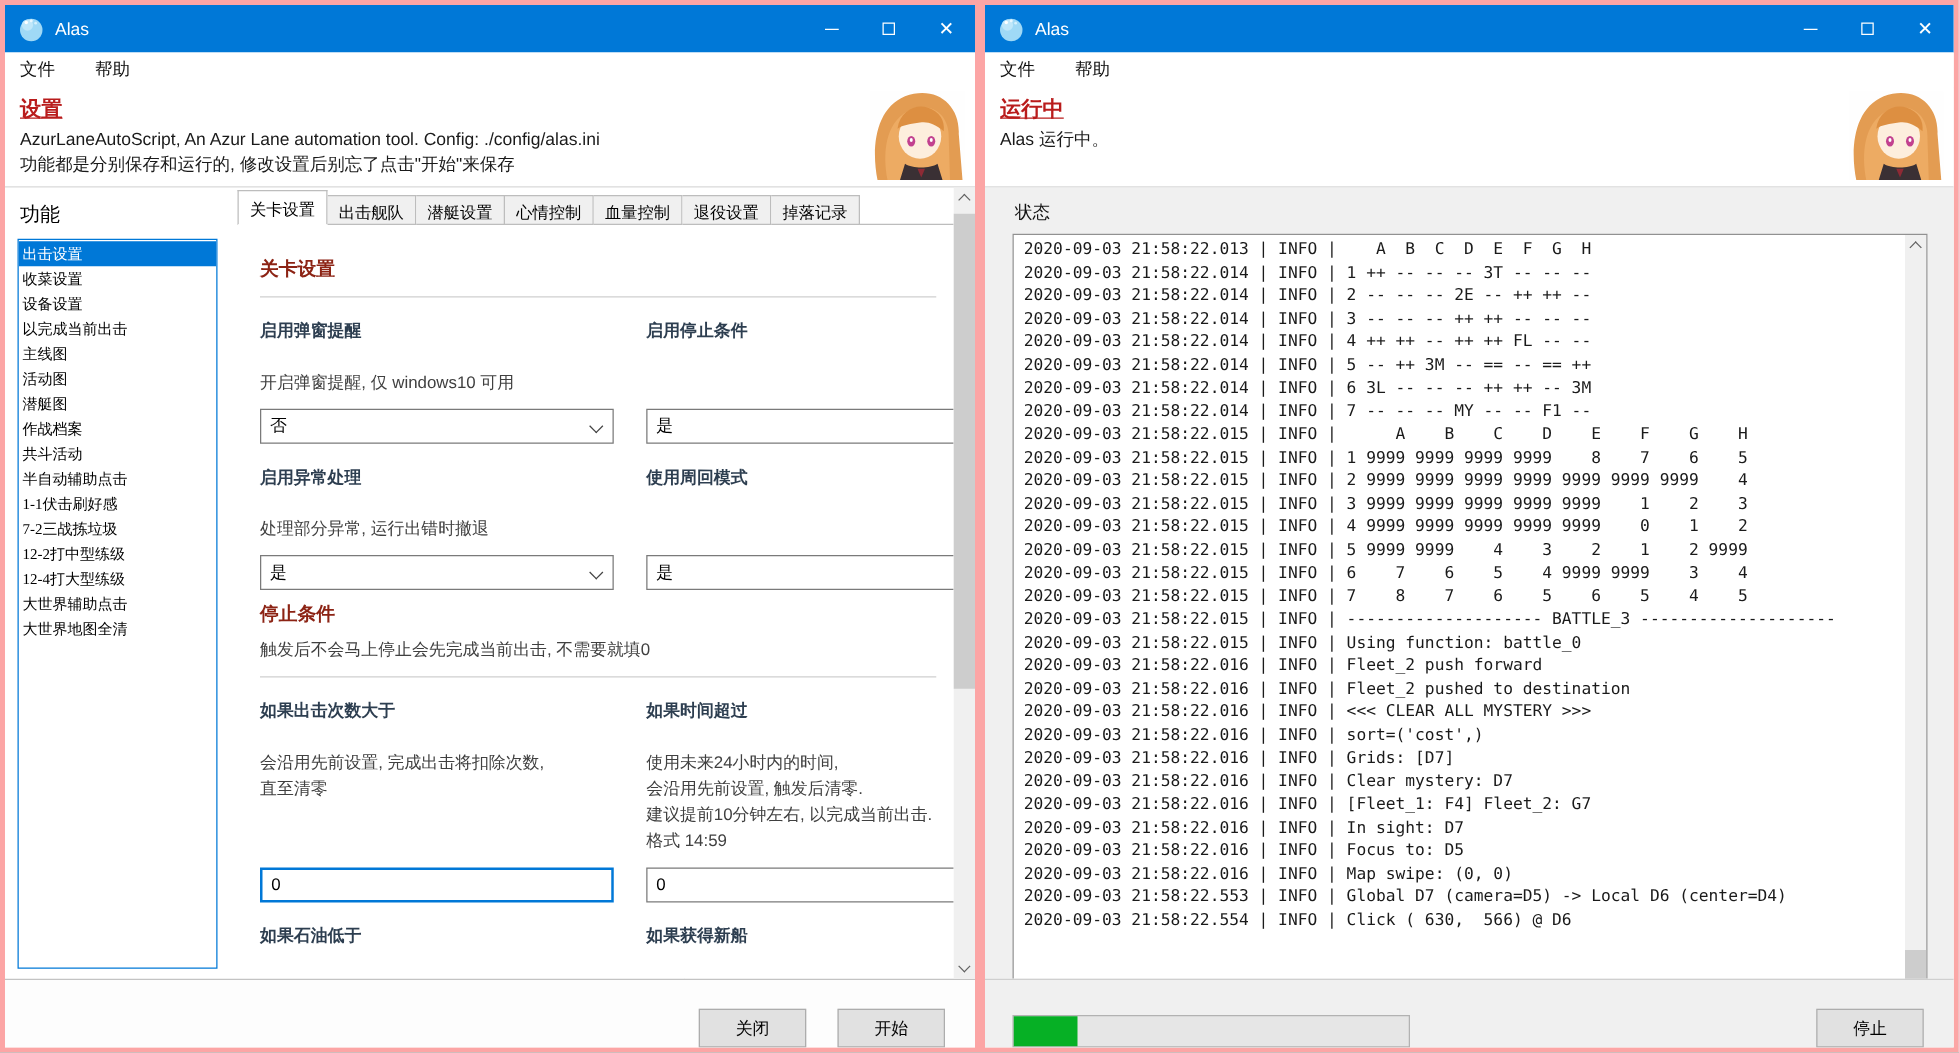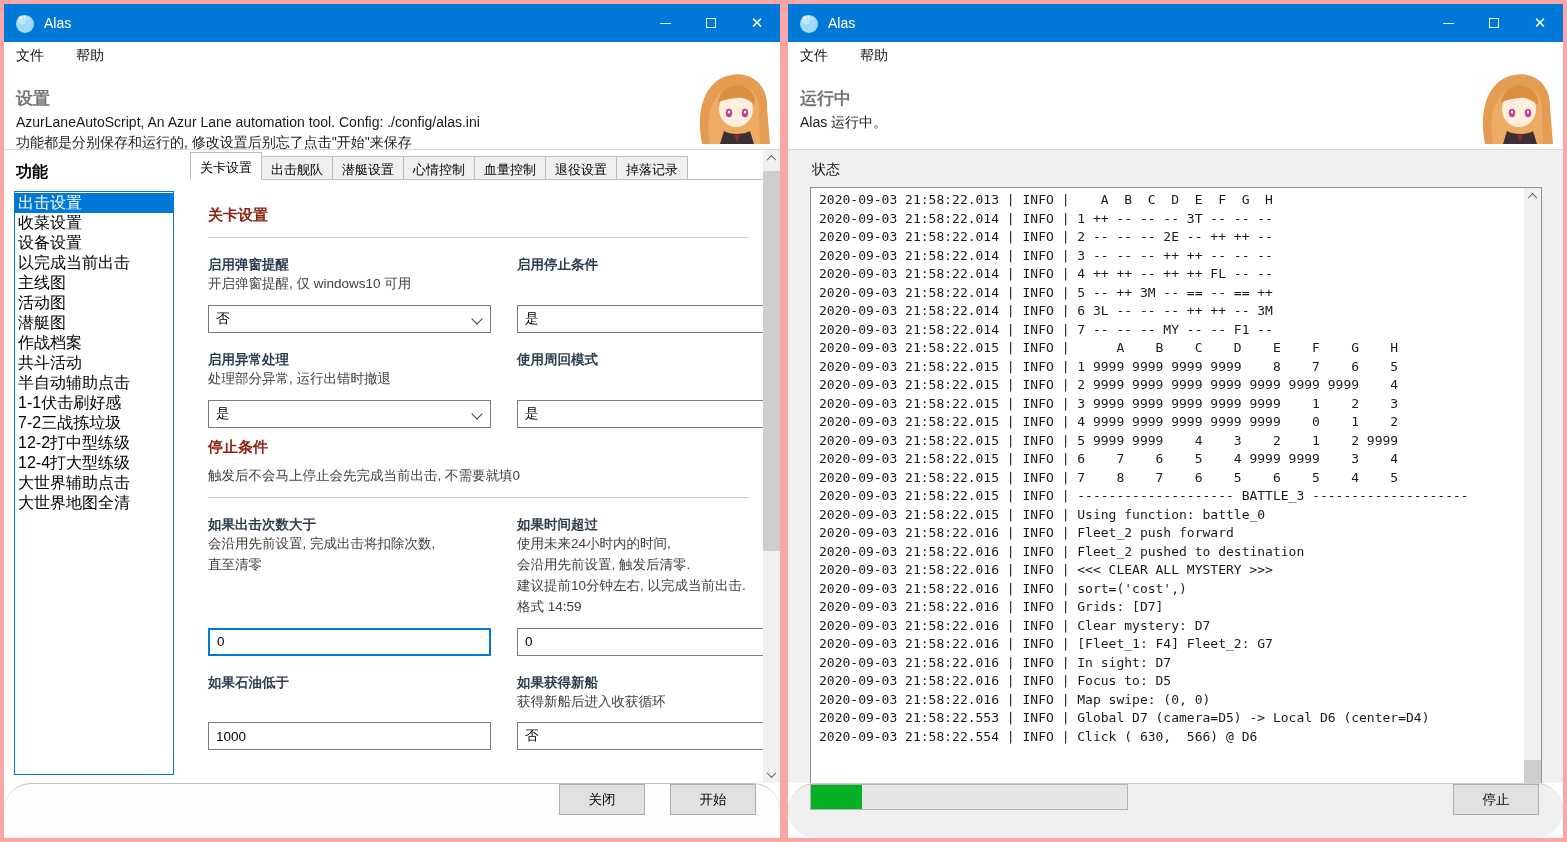--- a/index.html
+++ b/index.html
@@ -17,63 +17,63 @@
   .titlebar .title { font-size:14px; margin-left:8px; flex:1; }
   .win-controls { display:flex; height:100%; }
   .win-btn { width:46px; height:100%; display:flex; align-items:center; justify-content:center; color:#fff; font-size:15px; }
   .glyph-min { width:11px; height:1px; background:#fff; display:block; }
   .glyph-max { width:10px; height:10px; border:1px solid #fff; display:block; }
 
   
   .menubar { height:28px; flex:none; background:#fff; display:flex; align-items:center; padding-left:12px; gap:32px; }
   .menu-item { font-size:14px; color:#111; }
   .hdr { height:80px; flex:none; background:#fff; position:relative; padding:6px 0 0 12px; border-bottom:1px solid #d9d9d9; }
-  .hdr-title { font-size:17px; font-weight:bold; color:#737373; margin-top:11px; }
+  .hdr-title { font-size:17px; font-weight:bold; color:#b91c1c; margin-top:0;text-decoration:underline; }
   .hdr-line { font-size:14px; color:#1a1a1a; margin-top:4px; }
   .avatar { position:absolute; right:8px; top:3px; width:76px; height:71px; }
 
   
   .body-left { flex:1; display:flex; overflow:hidden; }
   .sidebar { width:178px; flex:none; padding:8px 0 0 10px; }
-  .sidebar-title { font-size:16px; font-weight:bold; color:#000; margin:4px 0 8px 2px; }
+  .sidebar-title { font-size:16px; font-weight:normal; color:#000; margin:4px 0 8px 2px; }
   .listbox { width:160px; height:584px; border:1px solid #0078d7; background:#fff; overflow:hidden; padding-top:1px; }
-  .list-item { height:20px; line-height:20px; font-size:16px; color:#000; padding-left:3px; white-space:nowrap; }
+  .list-item { height:20px; line-height:20px; font-size:12px; color:#000; padding-left:3px; white-space:nowrap;font-family:Liberation Serif, serif; }
   .list-item.selected { background:#0078d7; color:#fff; }
 
   .main { flex:1; display:flex; flex-direction:column; overflow:hidden; padding-left:8px; }
   .tabbar { flex:none; display:flex; align-items:flex-end; height:28px; margin-top:2px; position:relative; }
   .tabbar::after { content:""; position:absolute; left:0; right:0; bottom:0; border-bottom:1px solid #bdbdbd; }
   .tab { font-size:13px; color:#000; background:#f0f0f0; border:1px solid #bdbdbd; border-left-width:0; padding:4px 9px 4px 9px; height:24px; white-space:nowrap; z-index:1; }
   .tab:first-child { border-left-width:1px; }
   .tab.active { background:#fff; height:28px; padding-top:6px; border-bottom-color:#fff; z-index:2; }
 
   .panel { flex:1; overflow:hidden; padding:16px 14px 0 18px; background:#fff; }
   .sec-heading { font-size:15px; font-weight:bold; color:#8c2314; margin-top:10px; }
   .sec-desc { font-size:13.5px; color:#404040; margin-top:10px; }
   .sec-divider { border:none; border-top:1px solid #cfcfcf; margin:12px 0 2px 0; }
   .f-row { display:grid; grid-template-columns:283px 283px; column-gap:26px; margin-top:18px; }
   .f-cell { display:flex; flex-direction:column; }
   .f-label { font-size:13.5px; font-weight:bold; color:#2d3e50; }
-  .f-desc { font-size:13.5px; color:#404040; margin-top:0; white-space:pre-line; line-height:1.55; }
+  .f-desc { font-size:13.5px; color:#404040; margin-top:22px; white-space:pre-line; line-height:1.55; }
   .f-control { margin-top:auto; padding-top:10px; }
   .selectbox { position:relative; height:28px; border:1px solid #7a7a7a; background:#fff; display:flex; align-items:center; padding-left:7px; font-size:13.5px; color:#000; }
   .chev { position:absolute; right:9px; top:9px; width:8px; height:8px; border-right:1.6px solid #444; border-bottom:1.6px solid #444; transform:rotate(45deg) ; }
   .inputbox { height:28px; border:1px solid #7a7a7a; background:#fff; display:flex; align-items:center; padding-left:7px; font-size:13.5px; color:#000; }
   .inputbox.focused { border:2px solid #0078d7; }
 
   
   .vscroll { width:17px; flex:none; background:#f0f0f0; position:relative; }
   .scroll-arrow { position:absolute; left:0; width:17px; height:17px; display:flex; align-items:center; justify-content:center; }
   .scroll-arrow.up { top:0; } .scroll-arrow.down { bottom:0; }
   .arrow-glyph { width:7px; height:7px; border-right:1.6px solid #606060; border-bottom:1.6px solid #606060; display:block; }
   .arrow-glyph.up { transform:rotate(-135deg) translate(-1px,-1px); }
   .arrow-glyph.down { transform:rotate(45deg) translate(-1px,-1px); }
   .scroll-thumb { position:absolute; left:0; width:17px; background:#cdcdcd; }
 
-  .footer { height:55px; flex:none; border-top:1px solid #c3c3c3; display:flex; align-items:flex-start; background:#fdfdfd;border-radius:27px; }
+  .footer { height:55px; flex:none; border-top:1px solid #c3c3c3; display:flex; align-items:flex-end; background:#fdfdfd; }
   .footer.left-f { justify-content:flex-end; gap:25px; padding-right:24px; }
   .btn { width:86px; height:31px; background:#e1e1e1; border:1px solid #adadad; font-size:13.5px; color:#000; font-family:inherit; }
 
   
   .body-right { flex:1; background:#f0f0f0; overflow:hidden; }
   .status-label { font-size:14px; color:#111; margin:11px 0 8px 24px; }
   .logbox { margin:0 21px 0 22px; height:650px; background:#fff; border:1px solid #919191; display:flex; overflow:hidden; }
   .logtext { flex:1; overflow:hidden; padding:3px 0 0 8px; font-family:"DejaVu Sans Mono","Liberation Mono",monospace; font-size:13px; line-height:18.5px; color:#1a1a1a; white-space:pre; }
   .logscroll { width:17px; flex:none; background:#f0f0f0; position:relative; }
 

